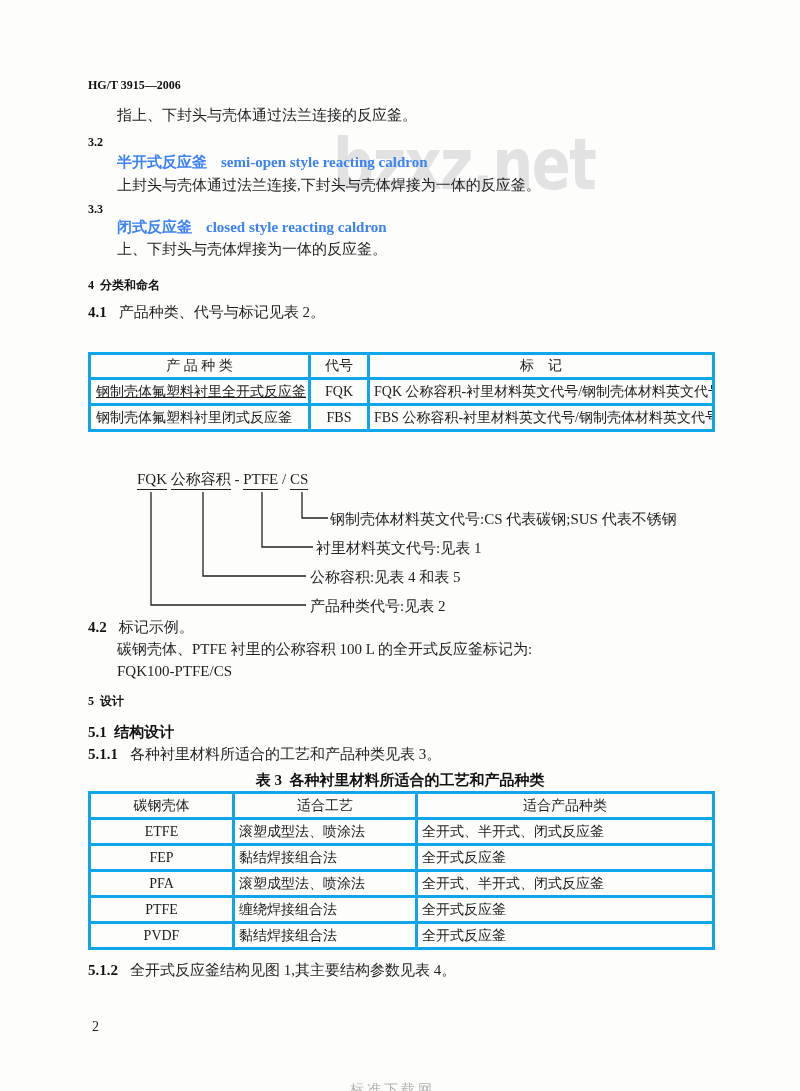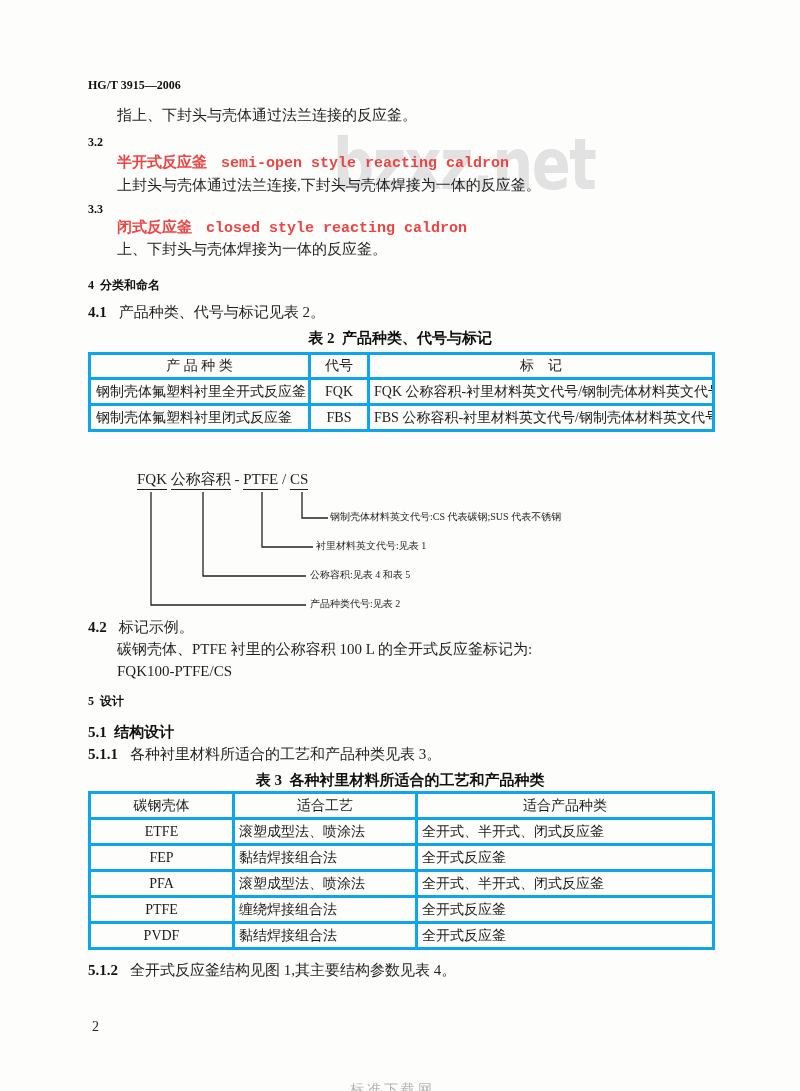--- a/index.html
+++ b/index.html
@@ -6,21 +6,21 @@
   .page{
     position:relative;
     width:800px;height:1091px;
     margin:0 auto;
     background:#fdfdfc;
     overflow:hidden;
     font-family:"Liberation Serif","DejaVu Serif",serif;
     color:#1f1f1f;
   }
   .line{position:absolute;white-space:pre;font-size:15px;line-height:19px;}
-  .b{font-weight:bold;color:#ef4444;font-family:Liberation Mono, monospace;}
+  .b{font-weight:bold;color:#3b82f6;}
   .h{font-weight:bold;font-size:12px;color:#111;}
   .num{font-weight:bold;color:#141414;margin-right:12px;}
   .indent{left:117px;}
   .site-watermark{
     position:absolute;left:333px;top:128px;z-index:0;
     font-family:"DejaVu Sans","Liberation Sans",sans-serif;
     font-weight:800;font-size:72px;line-height:72px;color:#e2e2e2;
     letter-spacing:-2px;transform:scaleX(0.8);transform-origin:left top;
     user-select:none;
   }
@@ -39,21 +39,21 @@
   }
   table.std{border:2px solid #222;}
   table.std th{text-align:center;}
   .t2 tr{height:26px;}
   .t2 tr.hd{height:25px;}
   .t3 tr{height:26px;}
   .cell-left{text-align:left;padding-left:8px;}
   .cell-center{text-align:center;}
   .u{border-bottom:1px solid #222;padding-bottom:2px;}
   .formula{position:absolute;left:137px;top:470px;font-size:15px;white-space:pre;}
-  .diag-label{position:absolute;font-size:10px;white-space:pre;}
+  .diag-label{position:absolute;font-size:15px;white-space:pre;}
   .svg-lines{position:absolute;left:0;top:470px;z-index:1;}
   .pagenum{position:absolute;left:92px;top:1019px;font-size:14px;}
   .footer-wm{
     position:absolute;left:350px;top:1081px;
     font-size:14px;color:#8f8f8f;opacity:0.65;letter-spacing:3px;
     font-family:"Liberation Sans","DejaVu Sans",sans-serif;
   }
 </style>
 </head>
 <body>
@@ -72,35 +72,34 @@
     <div class="line indent" style="top:153px;"><span class="b">半开式反应釜</span><span class="b" style="margin-left:14px;">semi-open style reacting caldron</span></div>
     <div class="line indent" style="top:176px;">上封头与壳体通过法兰连接,下封头与壳体焊接为一体的反应釜。</div>
 
     <div class="line h" style="left:88px;top:200px;">3.3</div>
     <div class="line indent" style="top:218px;"><span class="b">闭式反应釜</span><span class="b" style="margin-left:14px;">closed style reacting caldron</span></div>
     <div class="line indent" style="top:240px;">上、下封头与壳体焊接为一体的反应釜。</div>
 
     <div class="line h" style="left:88px;top:276px;">4  分类和命名</div>
     <div class="line" style="left:88px;top:303px;"><span class="num">4.1</span><span>产品种类、代号与标记见表 2。</span></div>
 
-    <div class="caption" style="top:329px;">表 2  产品种类、代号与标记</div>
     <table class="std t2" style="top:352px;">
       <colgroup>
           <col style="width:220px">
           <col style="width:59px">
           <col style="width:345px">
         </colgroup>
       <tbody>
           <tr class="hd">
         <th>产 品 种 类</th>
         <th>代号</th>
         <th>标    记</th>
       </tr>
       <tr>
-        <td class="cell-left" style="padding-left:5px;">钢制壳体氟塑料衬里全开式反应釜</td>
+        <td class="cell-left" style="padding-left:5px;text-decoration:underline;">钢制壳体氟塑料衬里全开式反应釜</td>
         <td class="cell-center">FQK</td>
         <td class="cell-left">FQK 公称容积-衬里材料英文代号/钢制壳体材料英文代号</td>
       </tr>
       <tr>
         <td class="cell-left" style="padding-left:5px;">钢制壳体氟塑料衬里闭式反应釜</td>
         <td class="cell-center">FBS</td>
         <td class="cell-left">FBS 公称容积-衬里材料英文代号/钢制壳体材料英文代号</td>
       </tr>
     </tbody>
       </table>

